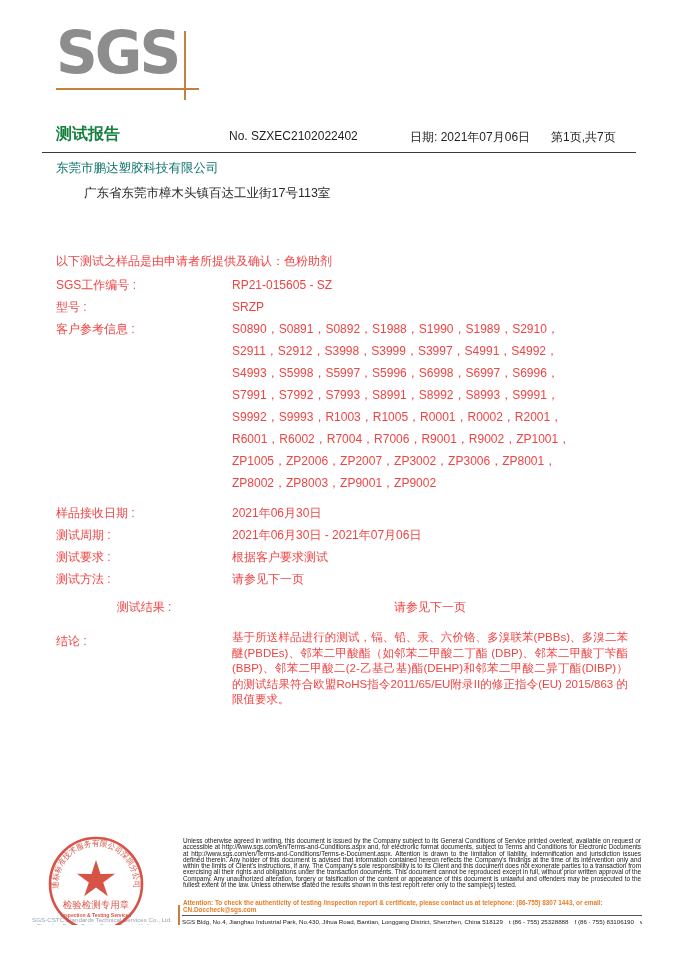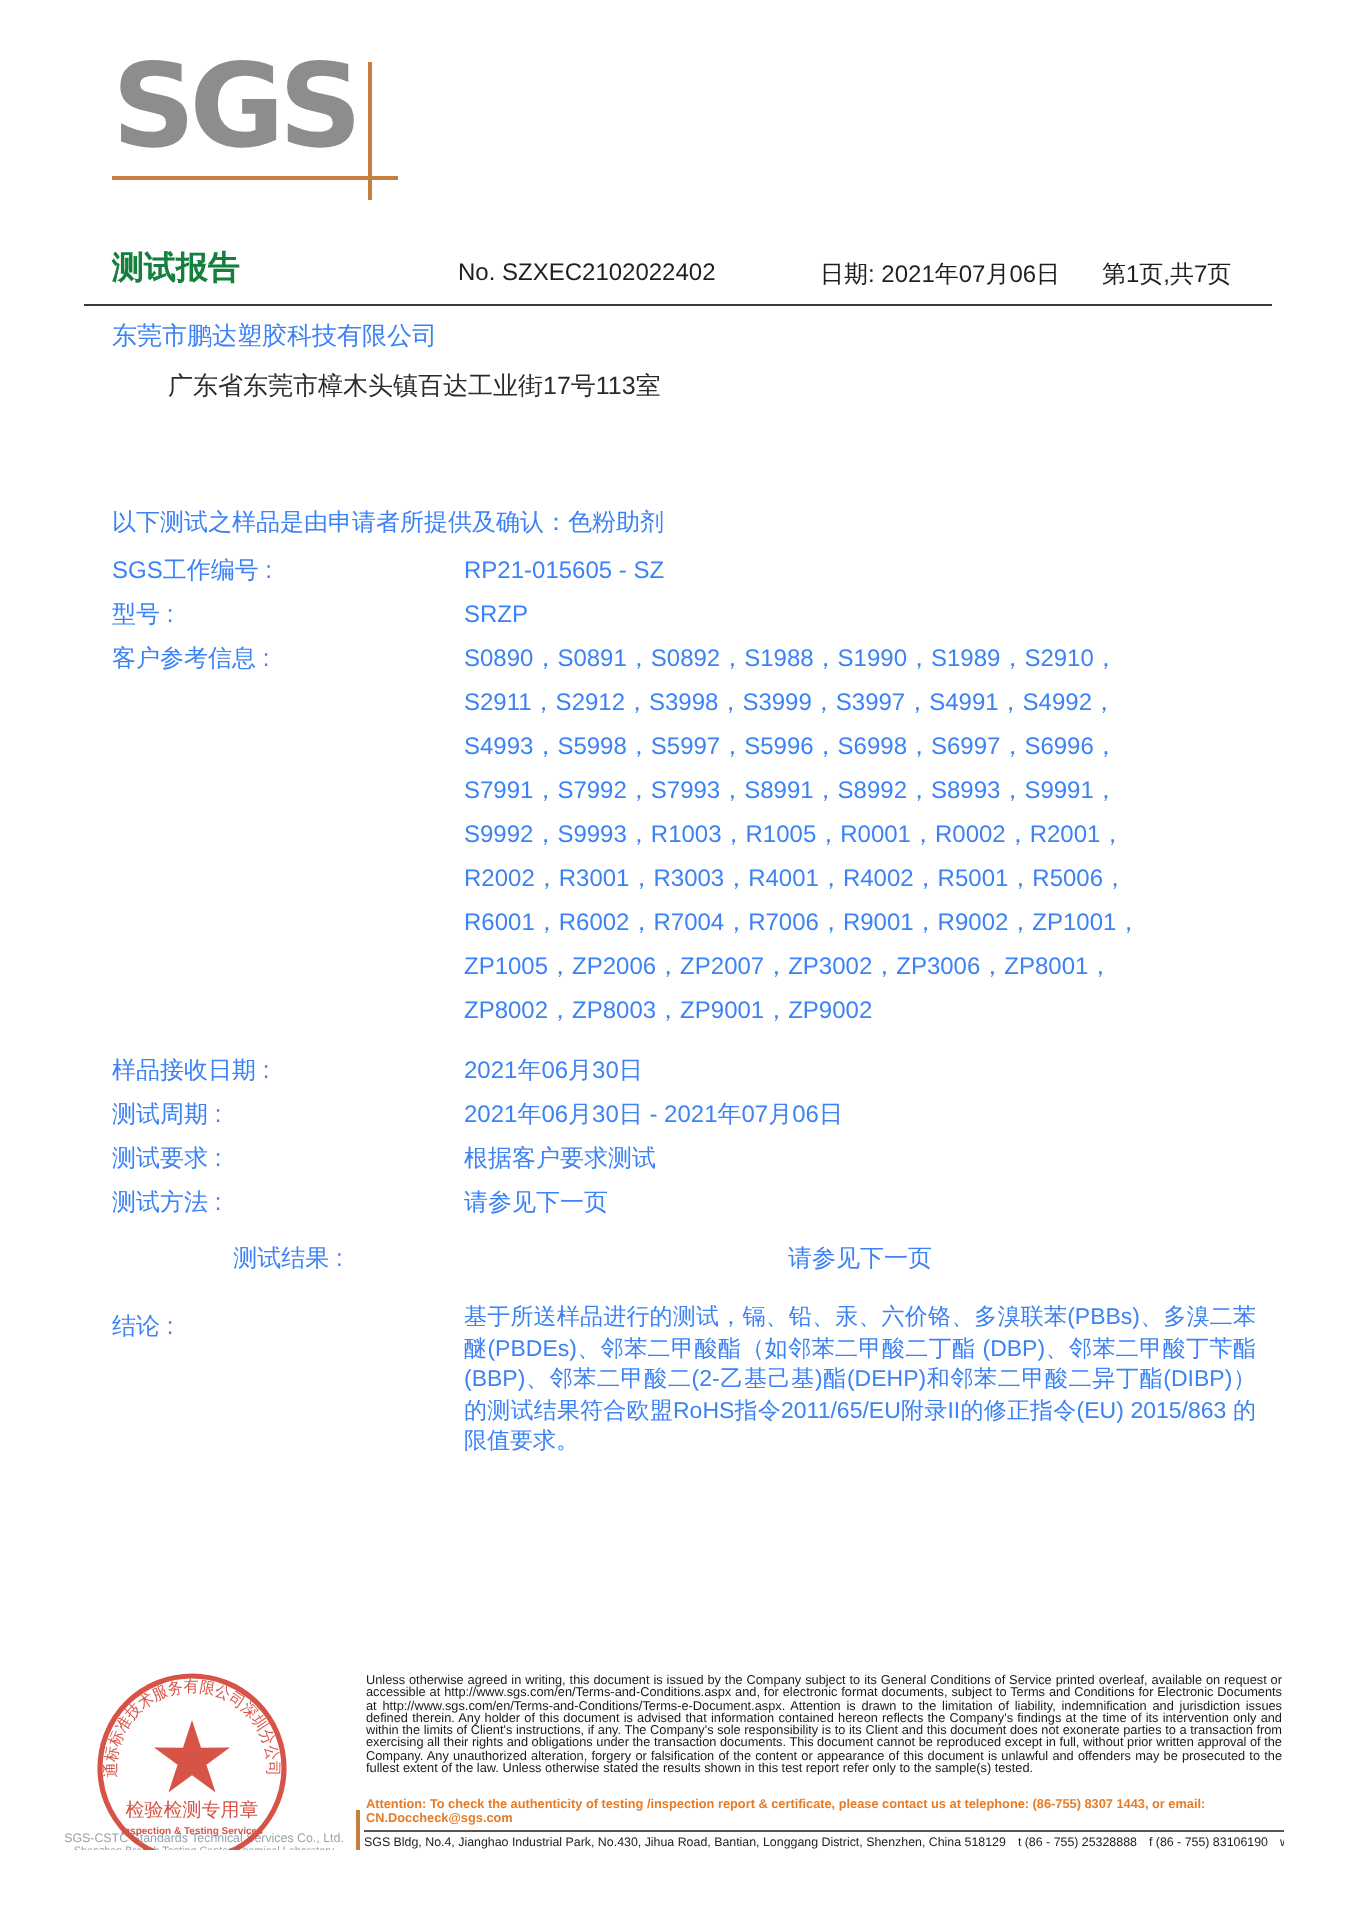--- a/index.html
+++ b/index.html
@@ -12,25 +12,25 @@
              font-family:"DejaVu Sans","Liberation Sans",sans-serif;}
   .logo-vline{position:absolute;left:184px;top:31px;width:2px;height:69px;background:#c5803f;}
   .logo-hline{position:absolute;left:56px;top:88px;width:143px;height:2px;background:#c5803f;}
 
   .title{position:absolute;left:56px;top:124px;font-size:16px;font-weight:bold;color:#15803d;}
   .report-no{position:absolute;left:229px;top:129px;font-size:12px;}
   .hdr-date{position:absolute;left:410px;top:129px;font-size:12px;}
   .hdr-page{position:absolute;left:551px;top:129px;font-size:12px;}
   .header-rule{position:absolute;left:42px;top:152px;width:594px;height:1px;background:#3a3a3a;}
 
-  .company{position:absolute;left:56px;top:160px;font-size:12.5px;color:#3b82f6;}
+  .company{position:absolute;left:56px;top:160px;font-size:12.5px;color:#0f766e;}
   .address{position:absolute;left:56px;top:185px;font-size:12.5px;color:#2b2b2b;margin-left:28px;}
 
   
-  .content{position:absolute;left:56px;top:250px;width:572px;font-size:12px;color:#3b82f6;}
+  .content{position:absolute;left:56px;top:250px;width:572px;font-size:12px;color:#ef4444;}
   .intro{line-height:22px;margin-bottom:2px;}
   .frow{display:flex;line-height:22px;}
   .flabel{width:176px;flex:none;}
   .fvalue{flex:1;}
   .ref-line{line-height:22px;}
   .gap-sm{margin-top:6px;text-align:center;}
   .gap-md{margin-top:8px;}
   .gap-lg{margin-top:12px;}
   .conclusion-text{width:404px;font-size:11.5px;line-height:15.5px;text-align:justify;}
 
@@ -87,21 +87,20 @@
     </div>
 
     <div class="frow">
       <span class="flabel">客户参考信息 :</span>
       <span class="fvalue">
         <div class="ref-line">S0890，S0891，S0892，S1988，S1990，S1989，S2910，</div>
         <div class="ref-line">S2911，S2912，S3998，S3999，S3997，S4991，S4992，</div>
         <div class="ref-line">S4993，S5998，S5997，S5996，S6998，S6997，S6996，</div>
         <div class="ref-line">S7991，S7992，S7993，S8991，S8992，S8993，S9991，</div>
         <div class="ref-line">S9992，S9993，R1003，R1005，R0001，R0002，R2001，</div>
-        <div class="ref-line">R2002，R3001，R3003，R4001，R4002，R5001，R5006，</div>
         <div class="ref-line">R6001，R6002，R7004，R7006，R9001，R9002，ZP1001，</div>
         <div class="ref-line">ZP1005，ZP2006，ZP2007，ZP3002，ZP3006，ZP8001，</div>
         <div class="ref-line">ZP8002，ZP8003，ZP9001，ZP9002</div>
       </span>
     </div>
 
     <div class="frow gap-md">
       <span class="flabel">样品接收日期 :</span>
       <span class="fvalue">2021年06月30日</span>
     </div>

